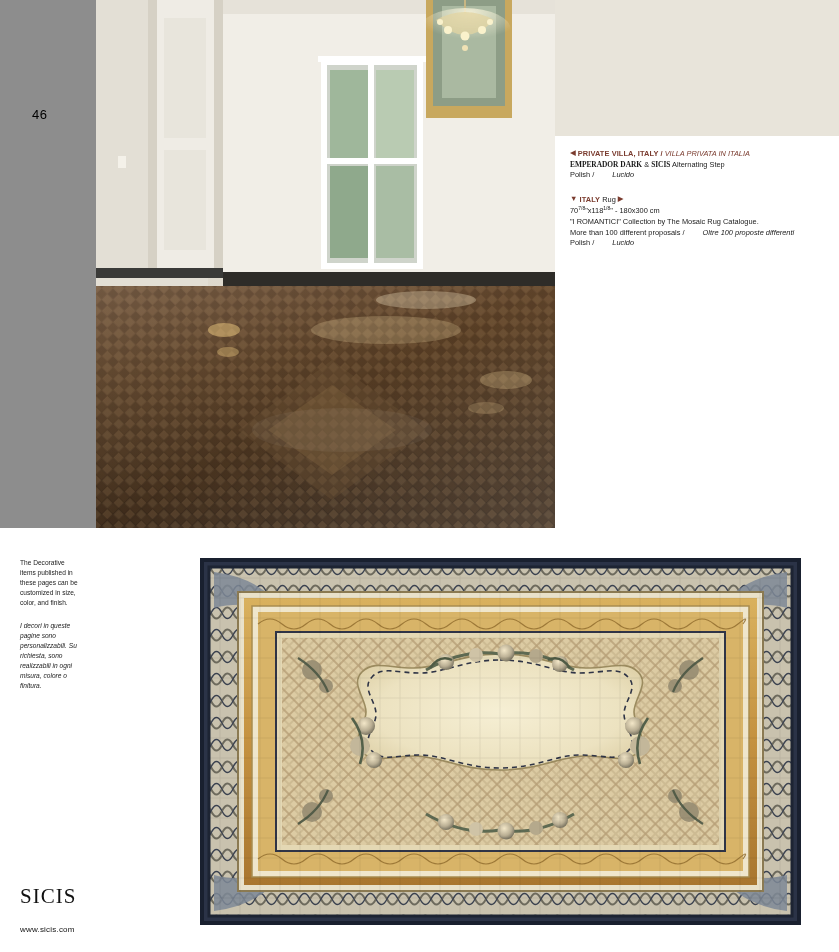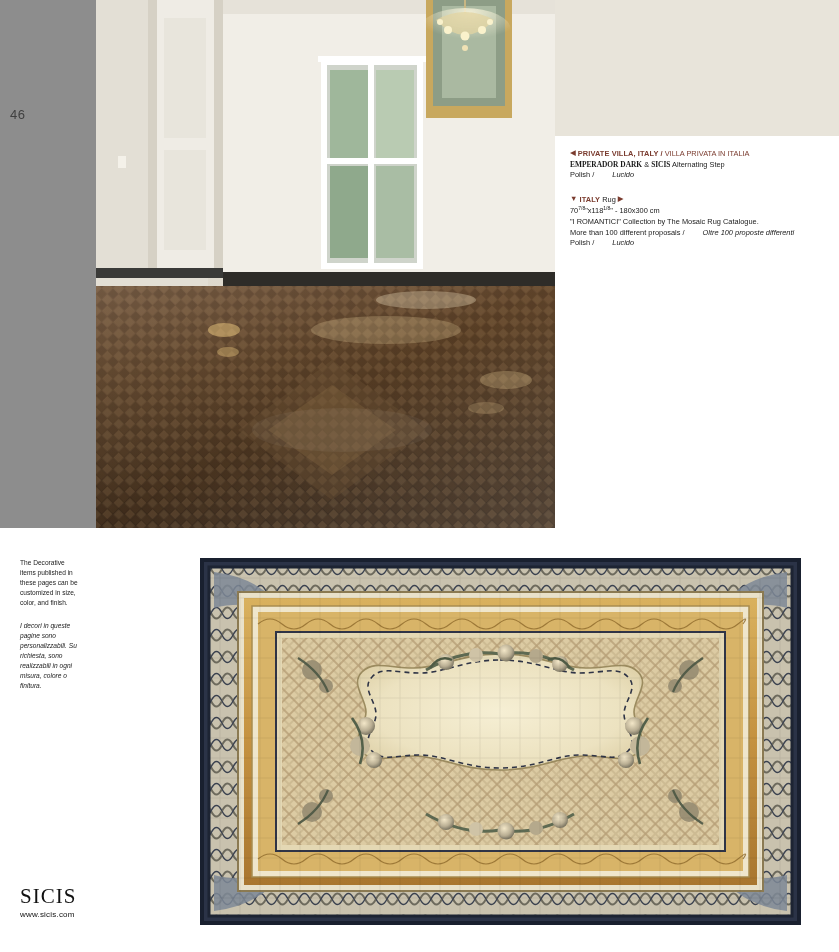--- a/index.html
+++ b/index.html
@@ -19,23 +19,23 @@
   .left-band {
     position: absolute;
     left: 0;
     top: 0;
     width: 96px;
     height: 528px;
     background: #8d8d8d;
   }
   .page-number {
     position: absolute;
-    left: 10px;
+    left: 32px;
     top: 107px;
-    color: #404040;
+    color: #000000;
     font-size: 13px;
     letter-spacing: 0.5px;
   }
 
   
   .beige-band {
     position: absolute;
     left: 555px;
     top: 0;
     width: 284px;
@@ -79,20 +79,21 @@
     color: #7a3b2e;
     vertical-align: 1px;
   }
   .loc {
     color: #7a3b2e;
     font-weight: bold;
     letter-spacing: 0.1px;
   }
   .loc-it {
     color: #7a3b2e;
+    font-style: italic;
     font-weight: normal;
   }
   .bold { font-weight: bold; font-family: Liberation Serif, serif; }
   .ital { font-style: italic; margin-left: 16px; }
   .sup { font-size: 5px; vertical-align: super; }
 
   
   .side-note {
     position: absolute;
     left: 20px;
@@ -130,21 +131,21 @@
     font-family: "Liberation Serif", serif;
     font-size: 21px;
     letter-spacing: 1px;
     color: #111111;
     line-height: 1;
   }
   .logo-url {
     font-size: 8px;
     color: #111111;
     letter-spacing: 0.2px;
-    margin-top: 3px;
+    margin-top: 18px;
   }
 </style>
 </head>
 <body>
 
 <div class="left-band"></div>
 <div class="page-number">46</div>
 
 <div class="beige-band"></div>
 

